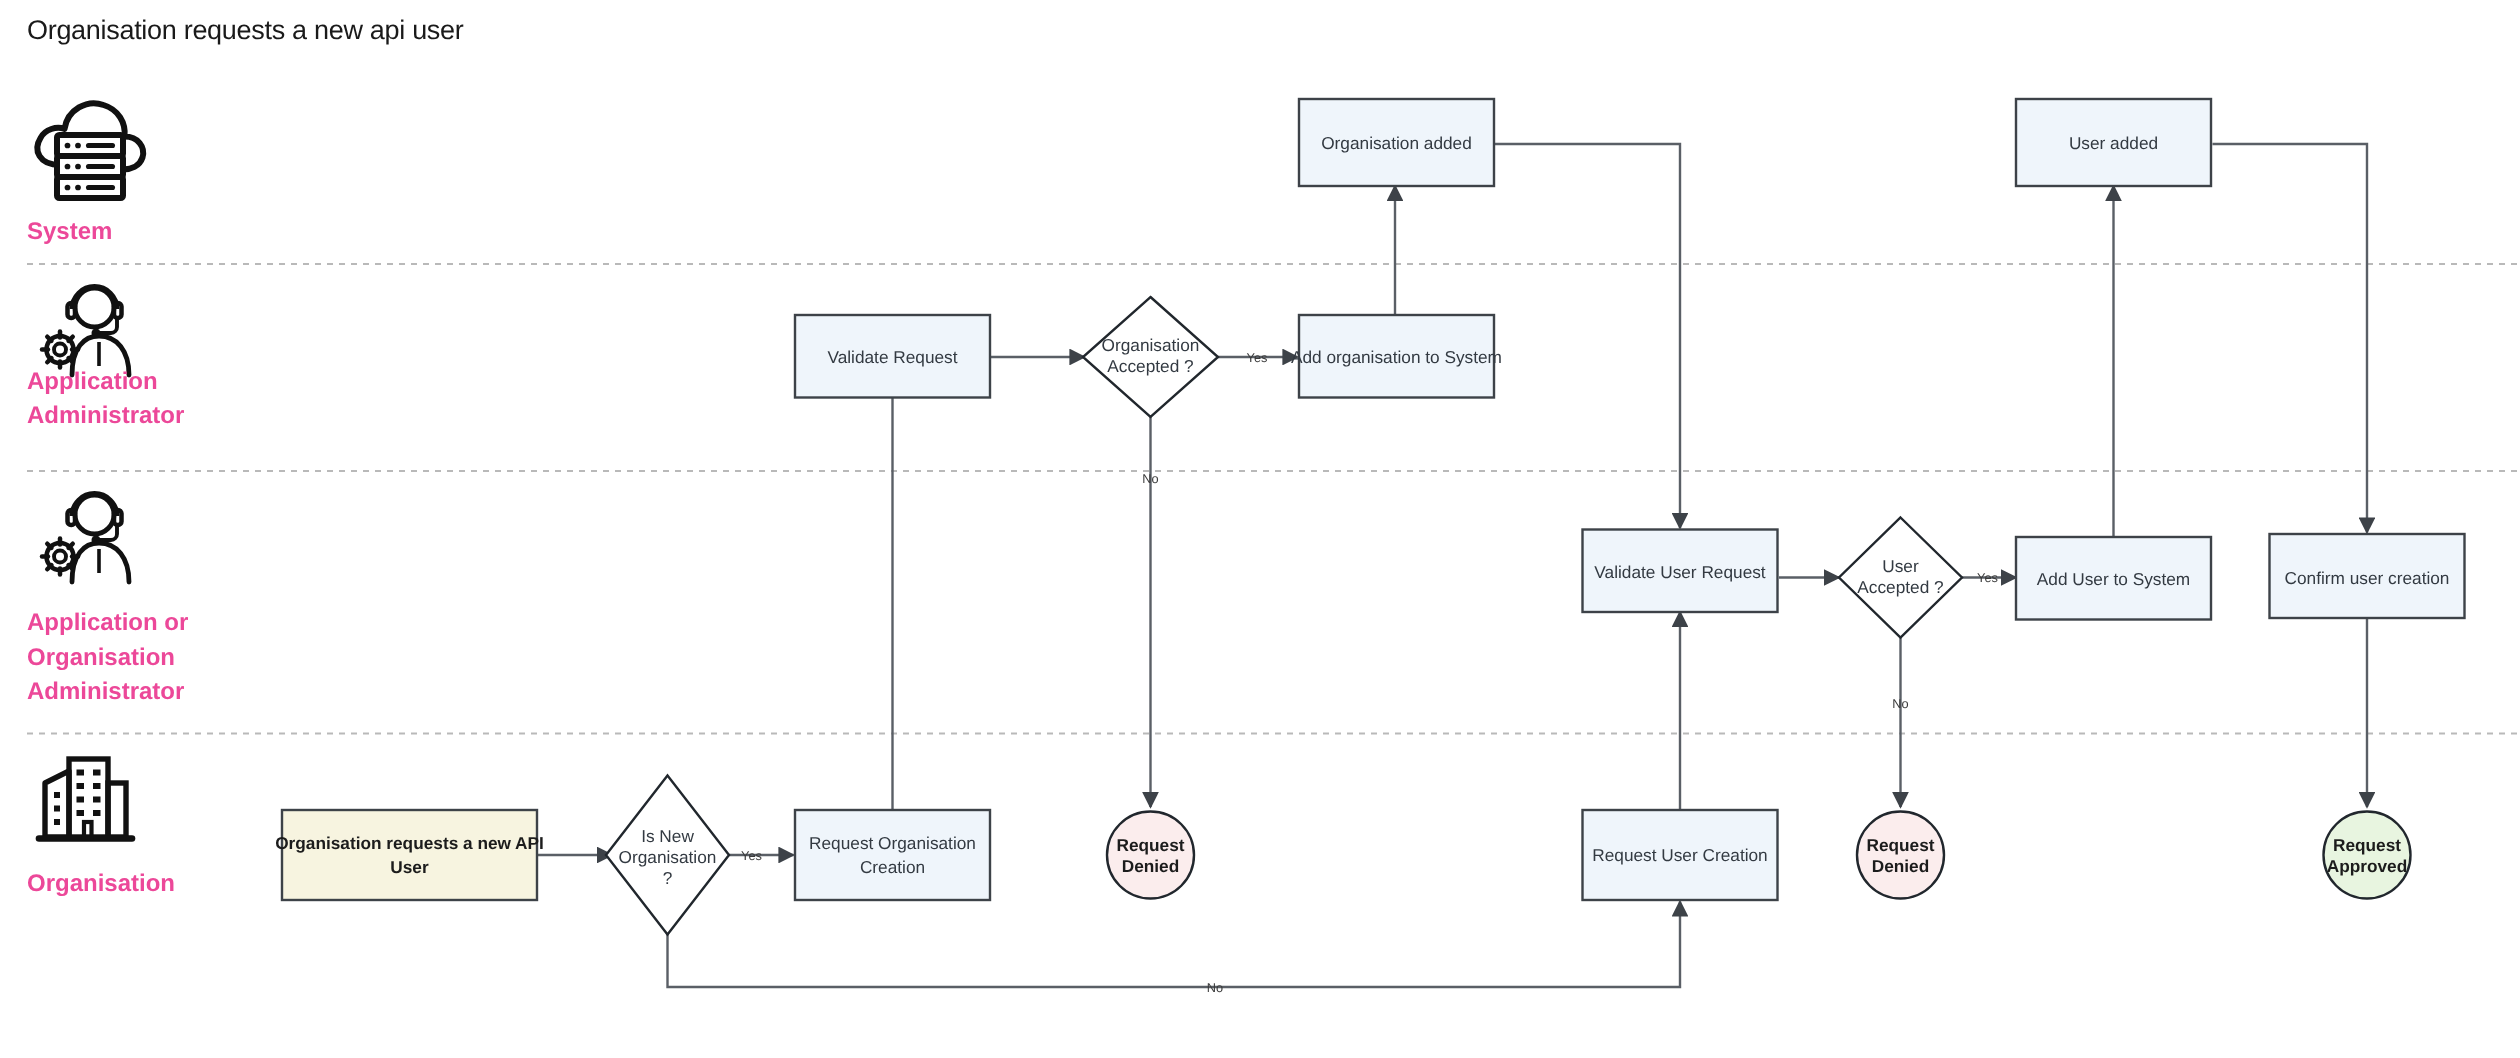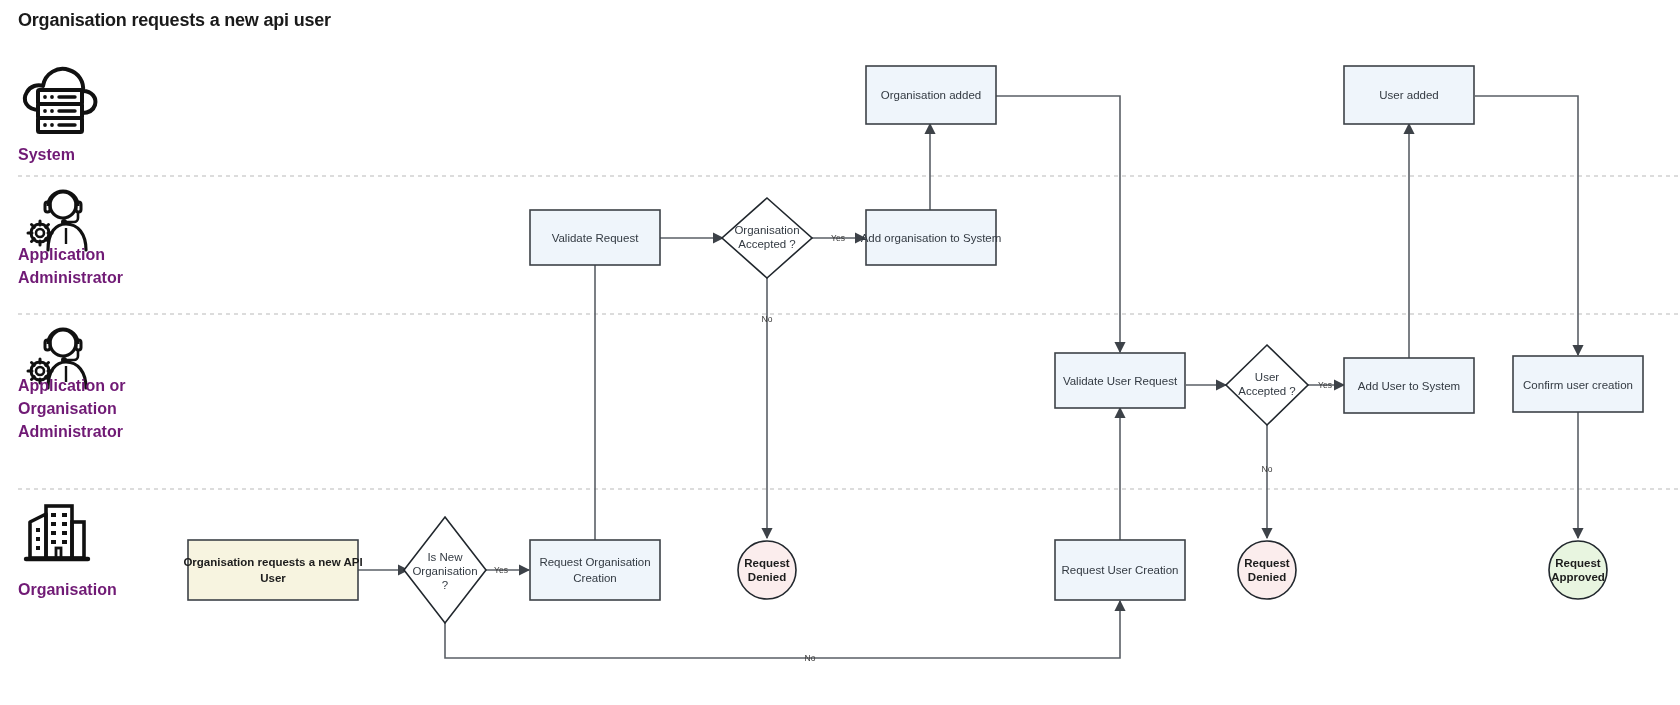--- a/index.html
+++ b/index.html
@@ -12,29 +12,29 @@
     height: 705px;
     font-family: "Liberation Sans", sans-serif;
     overflow: hidden;
     position: relative;
   }
   #page-title {
     position: absolute;
     left: 18px;
     top: 10px;
     font-size: 18px;
-    font-weight: bold;
+    font-weight: normal;
     color: #1a1a1a;
     letter-spacing: -0.2px;
   }
   .lane-label {
     position: absolute;
     font-size: 16px;
     font-weight: bold;
-    color: #701a75;
+    color: #ec4899;
     line-height: 1.45;
     white-space: pre-line;
     left: 18px;
   }
   .lane-icon {
     position: absolute;
     left: 18px;
   }
   svg.flow {
     position: absolute;
@@ -190,21 +190,21 @@
         <rect x="18" y="37" width="4" height="4"></rect>
         <rect x="18" y="46" width="4" height="4"></rect>
     </g>
     <rect x="38" y="48" width="5" height="11" fill="none" stroke="#111" stroke-width="2.8"></rect>
   </svg>
 </div>
 
 <div class="lane-label" style="top:143px">System</div>
 <div class="lane-label" style="top:243px">Application
 Administrator</div>
-<div class="lane-label" style="top:374px">Application or
+<div class="lane-label" style="top:404px">Application or
 Organisation
 Administrator</div>
 <div class="lane-label" style="top:578px">Organisation</div>
 
 <svg class="flow" width="1680" height="705">
   <defs>
     <marker id="arrow" viewBox="0 0 10 10" refX="9" refY="5" markerWidth="7" markerHeight="7" orient="auto-start-reverse">
       <path d="M 0 0 L 10 5 L 0 10 z" fill="#3d4248"></path>
     </marker>
   </defs>

